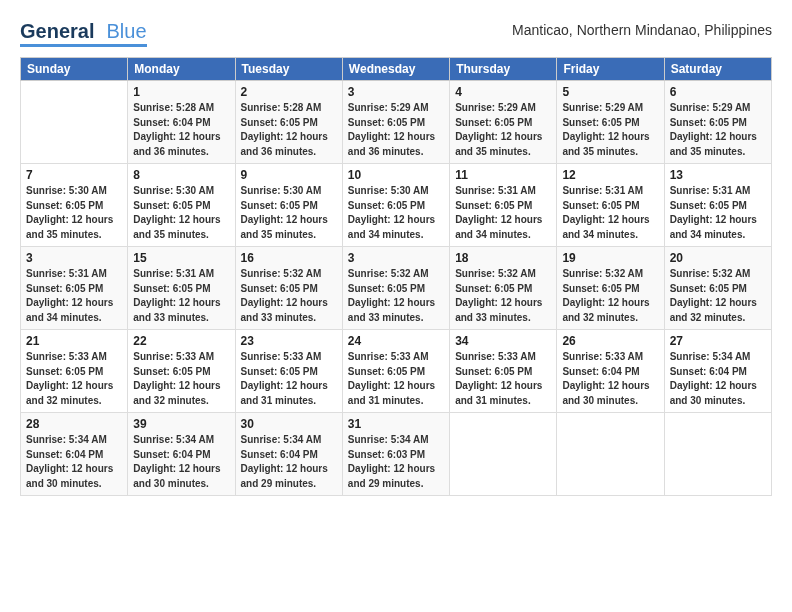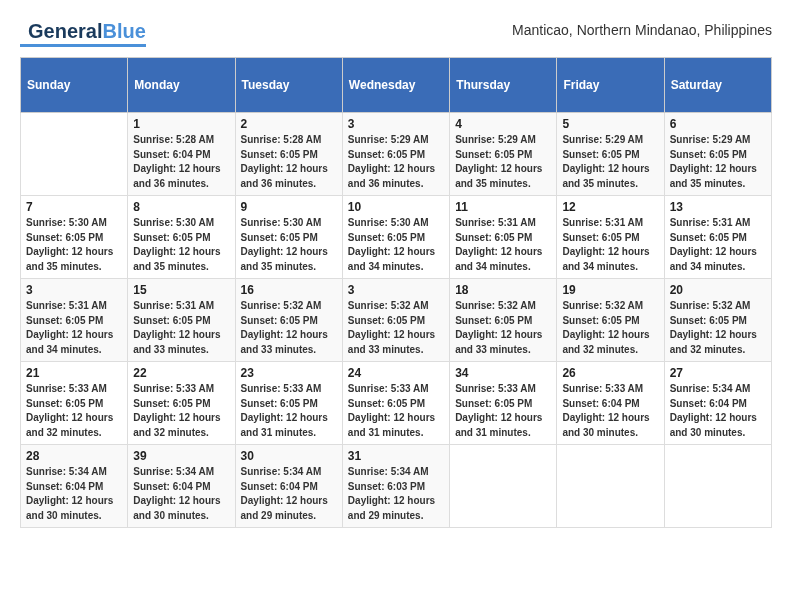--- a/index.html
+++ b/index.html
@@ -40,21 +40,21 @@
       table-layout: fixed;
     }
     thead tr {
       background: #3a6cb7;
     }
     thead th {
       color: #fff;
       font-size: 12px;
       font-weight: bold;
       text-align: left;
-      padding: 20px 6px;
+      padding: 4px 6px;
       border: 1px solid #ccc;
     }
     tbody tr {
       border-bottom: 1px solid #ddd;
     }
     tbody td {
       vertical-align: top;
       padding: 4px 5px;
       border: 1px solid #ddd;
       font-size: 10px;
@@ -79,23 +79,23 @@
     }
     .empty-cell {
       background: #fff !important;
     }
   </style>
 </head>
 <body>
 
 <div class="header-section">
   <div class="logo">
-    <div style="display:flex; align-items:flex-start; gap:0;margin-left:8px;">
+    <div style="display:flex; align-items:flex-start; gap:12px;">
       <span style="font-size:20px; font-weight:bold; color:#1a3a5c;">General</span>
-      <span style="font-size:20px; font-weight:bold; color:#4a90d9; margin-left:0;">Blue</span>
+      <span style="font-size:20px; font-weight:normal; color:#4a90d9; margin-left:0;">Blue</span>
     </div>
     <div style="height:3px; background:#4a90d9; margin-top:1px; width:100%;"></div>
   </div>
   <div class="title-section">
     <div class="location">Manticao, Northern Mindanao, Philippines</div>
   </div>
 </div>
 
 <table>
   <thead>

